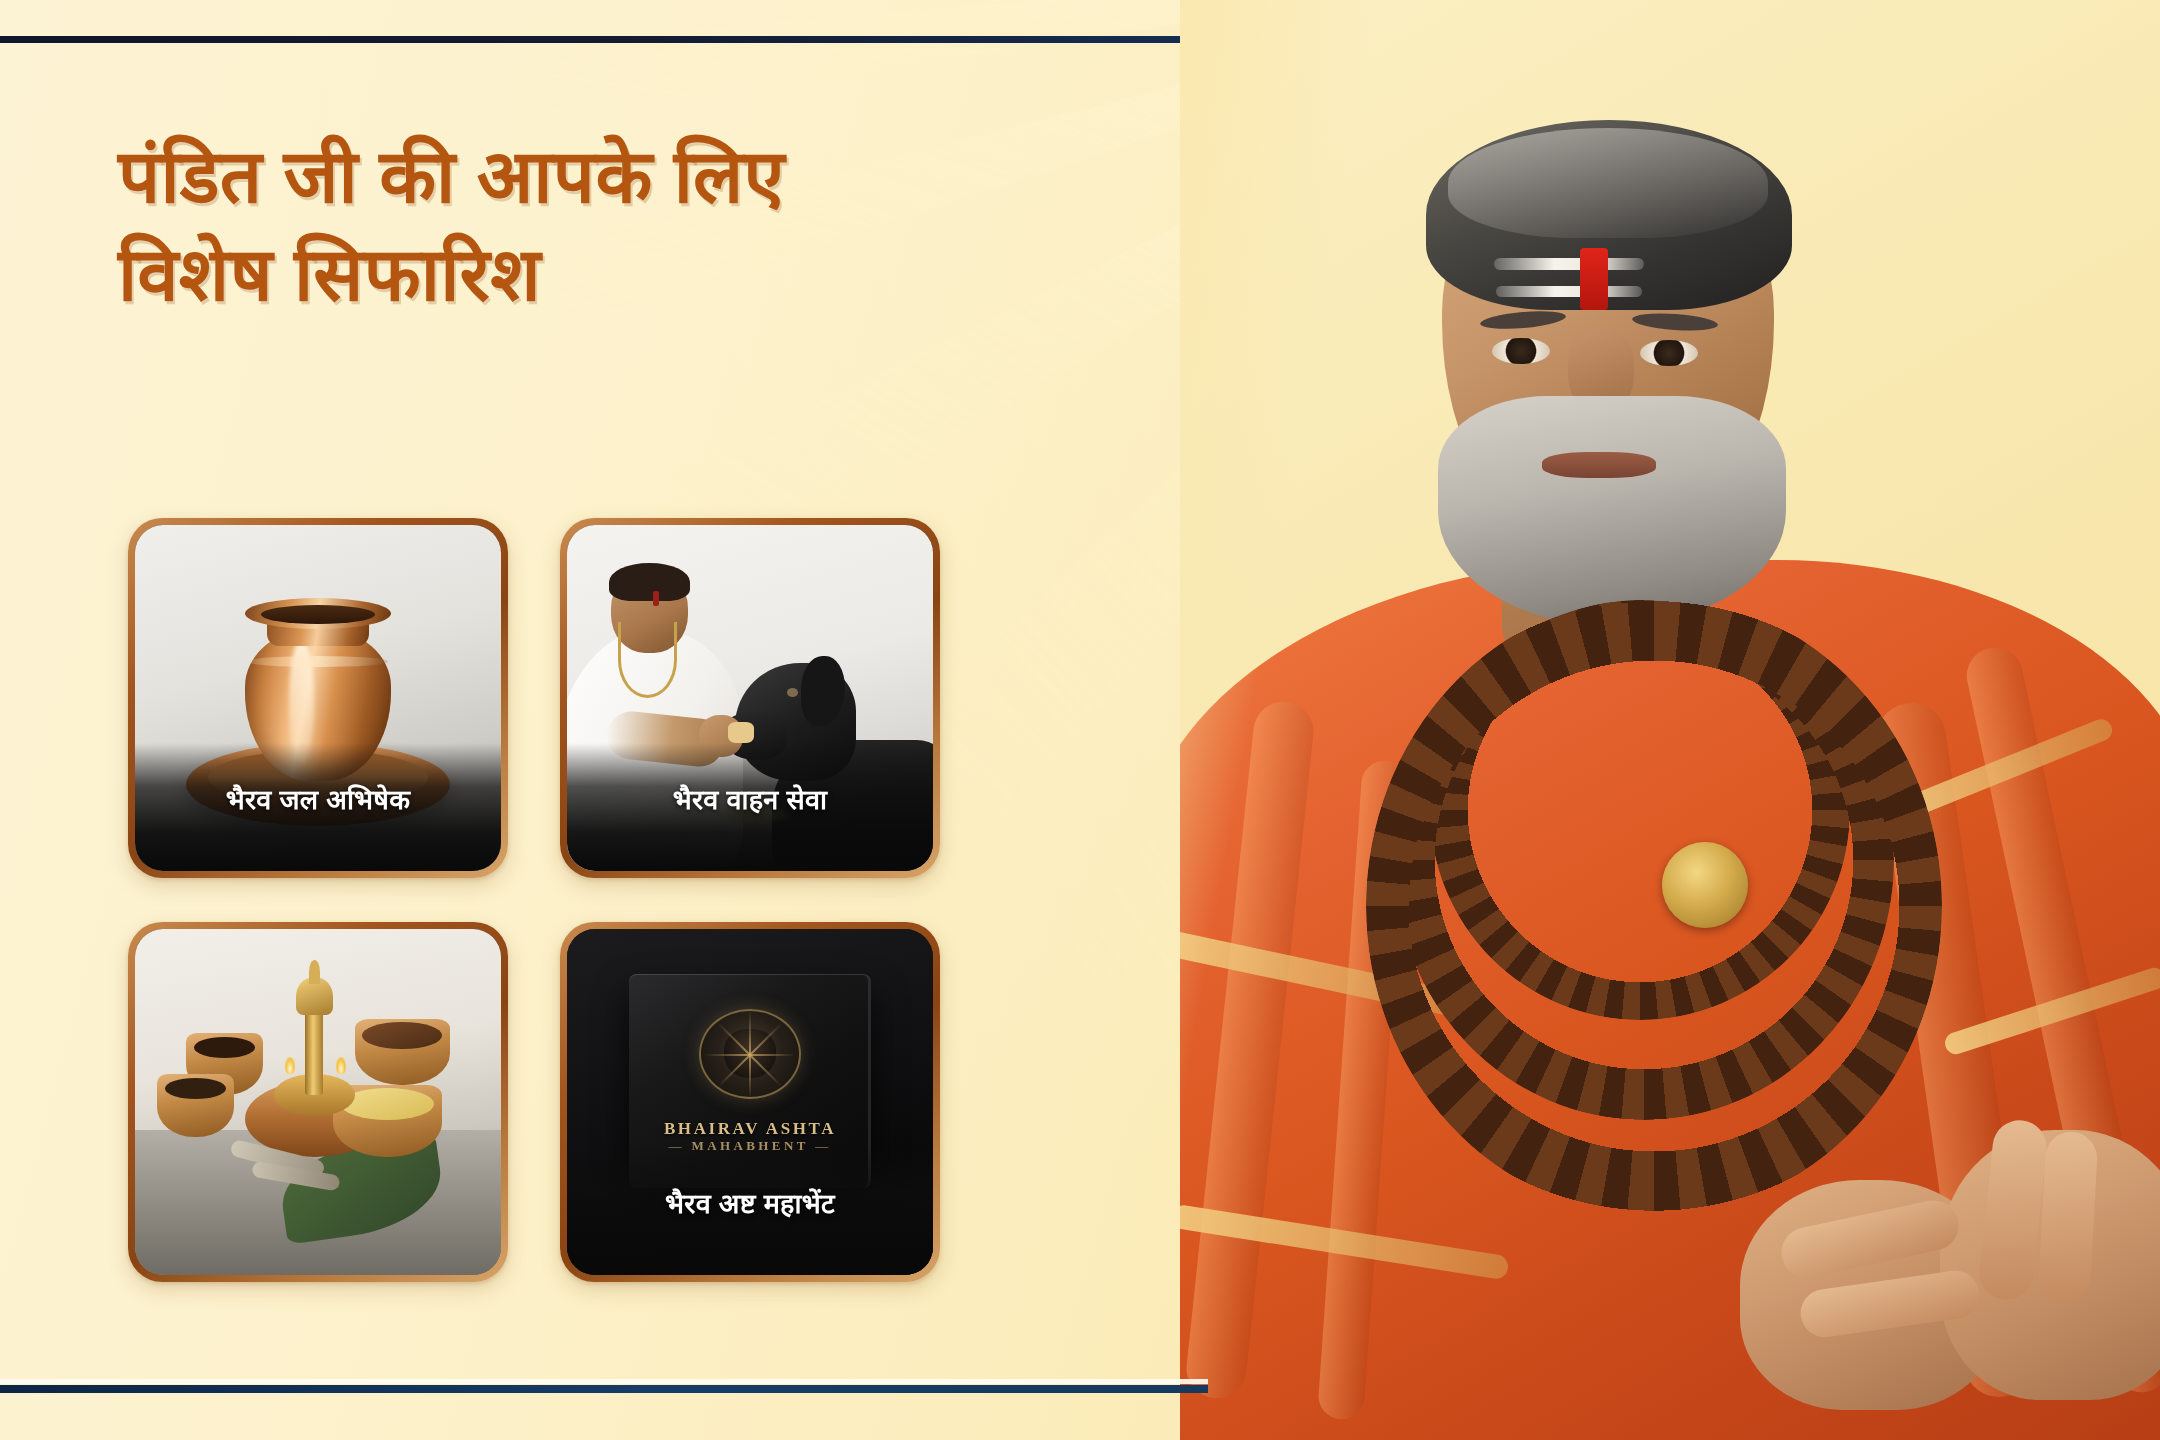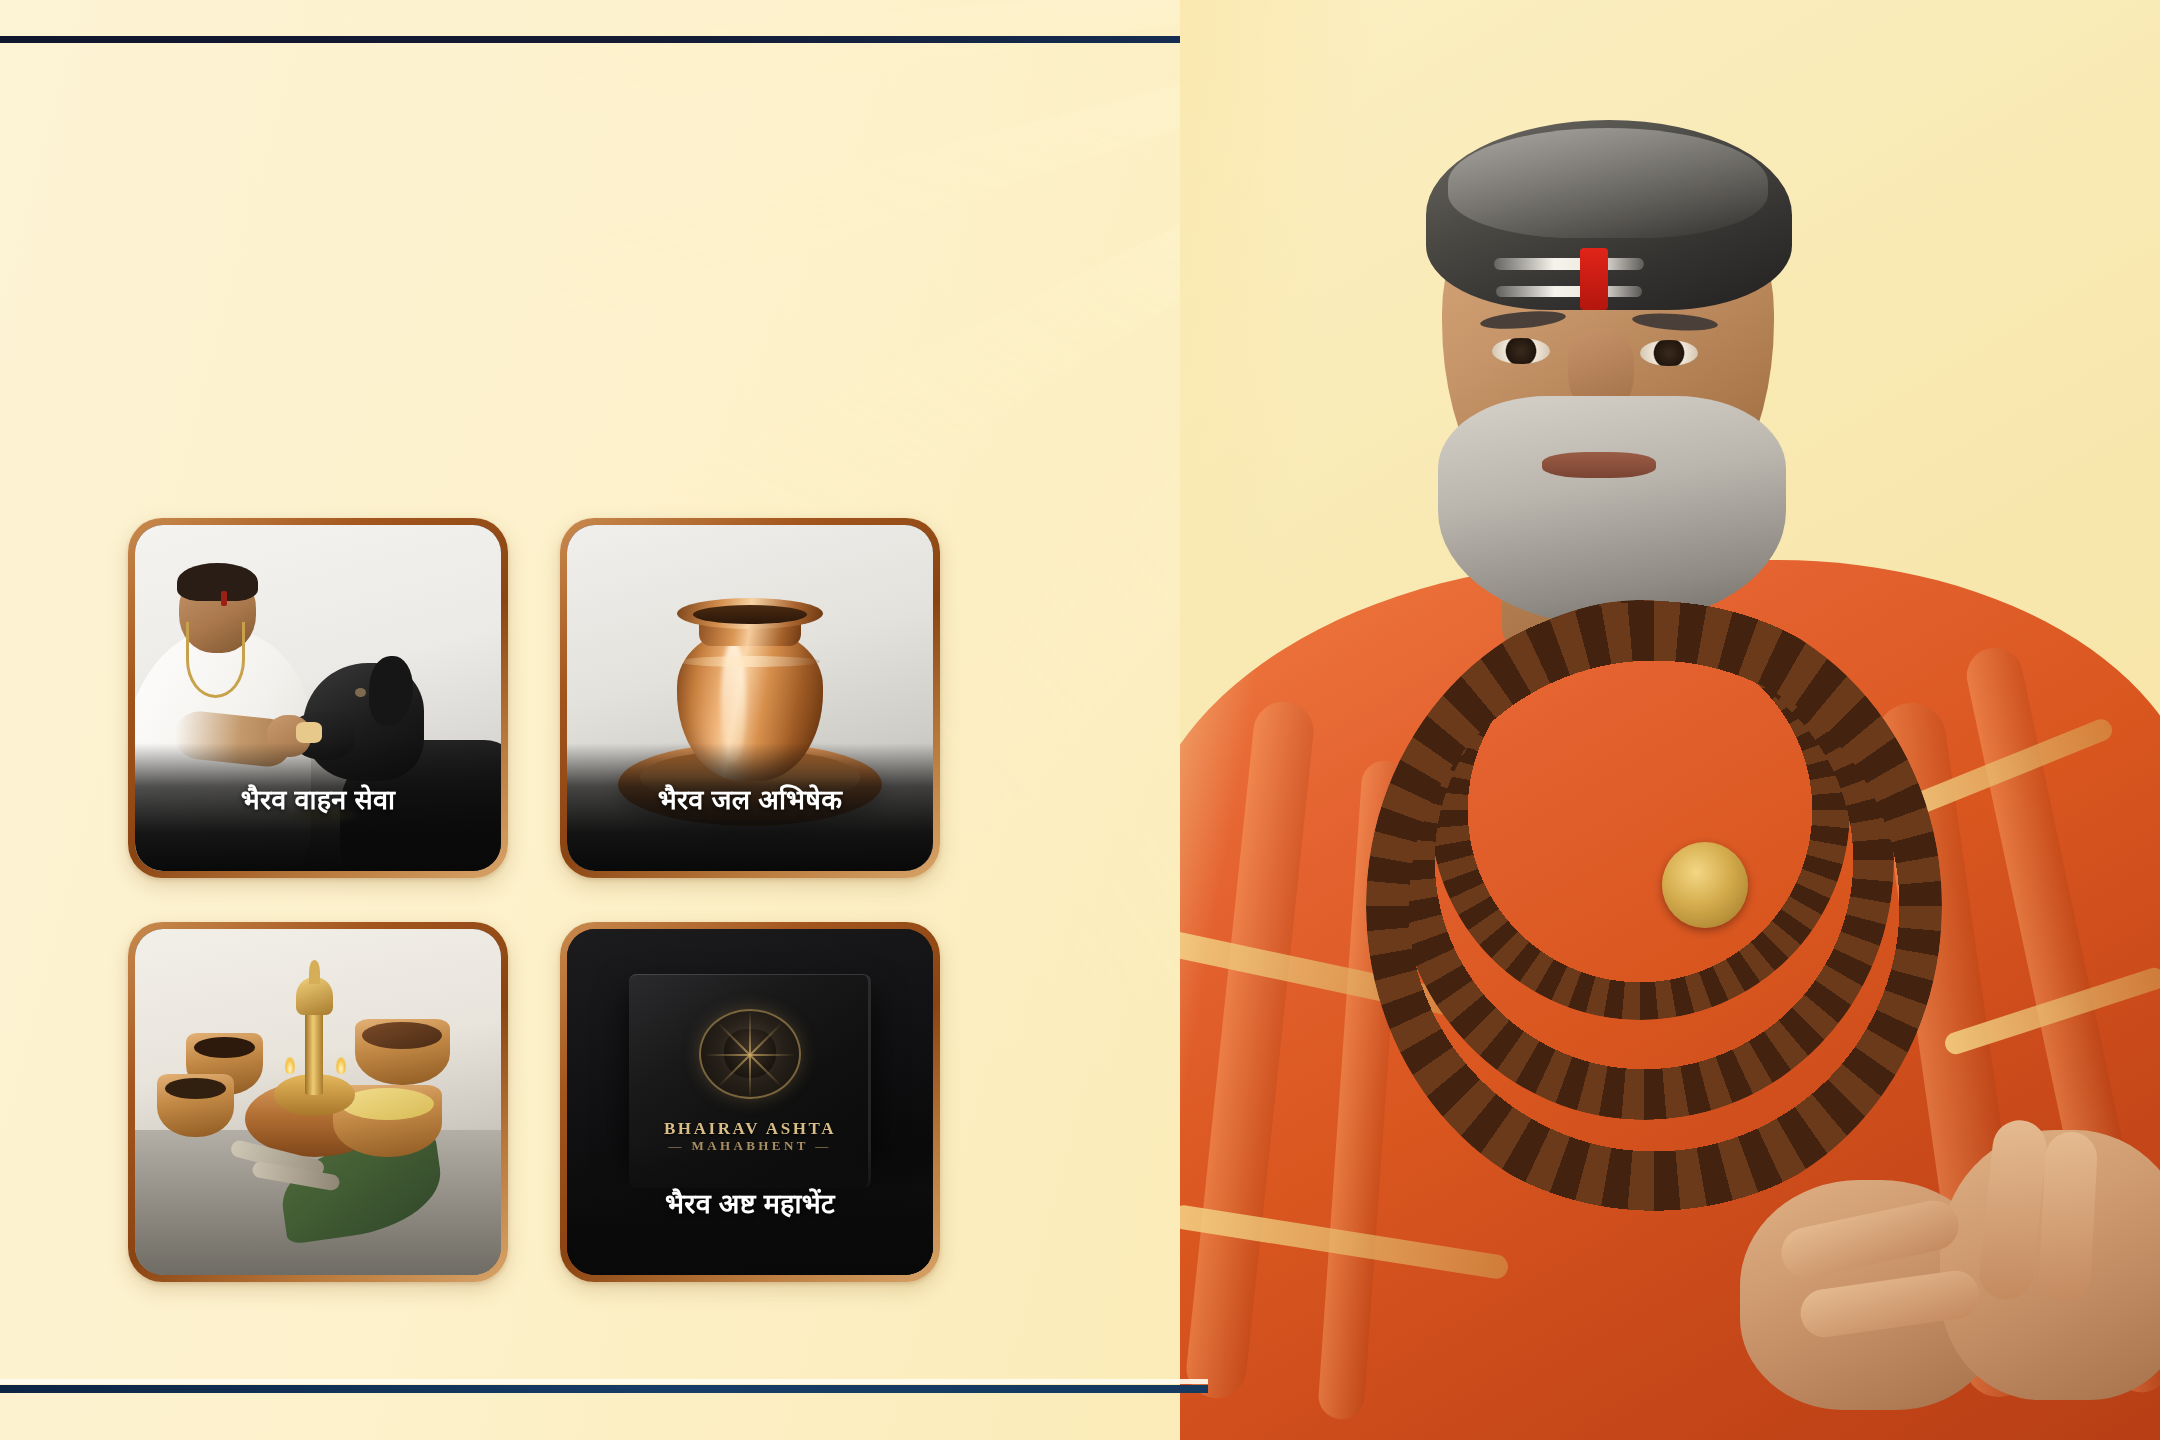--- a/index.html
+++ b/index.html
@@ -379,22 +379,42 @@
       <polygon points="1760,-60 560,330 560,240"></polygon>
       <polygon points="1760,-60 1420,1040 1330,1040"></polygon>
       <polygon points="1760,-60 1640,1060 1580,1060"></polygon>
       <polygon points="1760,-60 520,120 560,40"></polygon>
     </g>
   </svg>
 
   <div class="rule-top"></div>
   <div class="rule-top-hl"></div>
 
+  <div class="headline">
+    <span class="l1">पंडित जी की आपके लिए</span>
+    <span class="l2">विशेष सिफारिश</span>
+  </div>
 
   <div class="grid">
+
+    <div class="card">
+      <div class="card-inner">
+        <div class="scene s2">
+          <div class="plate"></div>
+          <div class="plate-well"></div>
+          <div class="pot-body"></div>
+          <div class="pot-shine"></div>
+          <div class="pot-ring"></div>
+          <div class="pot-neck"></div>
+          <div class="pot-rim"></div>
+          <div class="pot-mouth"></div>
+        </div>
+        <div class="card-caption">भैरव जल अभिषेक</div>
+      </div>
+    </div>
 
     <div class="card">
       <div class="card-inner">
         <div class="scene s1">
           <div class="floor"></div>
           <div class="man-body"></div>
           <div class="man-head"></div>
           <div class="man-hair"></div>
           <div class="tilak"></div>
           <div class="mala"></div>
@@ -402,36 +422,20 @@
           <div class="dog-head"></div>
           <div class="dog-ear"></div>
           <div class="dog-snout"></div>
           <div class="dog-eye"></div>
           <div class="arm"></div>
           <div class="hand"></div>
           <div class="treat"></div>
           <div class="grass"></div>
         </div>
         <div class="card-caption">भैरव वाहन सेवा</div>
-      </div>
-    </div>
-
-    <div class="card">
-      <div class="card-inner">
-        <div class="scene s2">
-          <div class="plate"></div>
-          <div class="plate-well"></div>
-          <div class="pot-body"></div>
-          <div class="pot-shine"></div>
-          <div class="pot-ring"></div>
-          <div class="pot-neck"></div>
-          <div class="pot-rim"></div>
-          <div class="pot-mouth"></div>
-        </div>
-        <div class="card-caption">भैरव जल अभिषेक</div>
       </div>
     </div>
 
     <div class="card">
       <div class="card-inner">
         <div class="scene s3">
           <div class="table"></div>
           <div class="leaf"></div>
           <div class="thali"></div>
           <div class="bowl b3">

